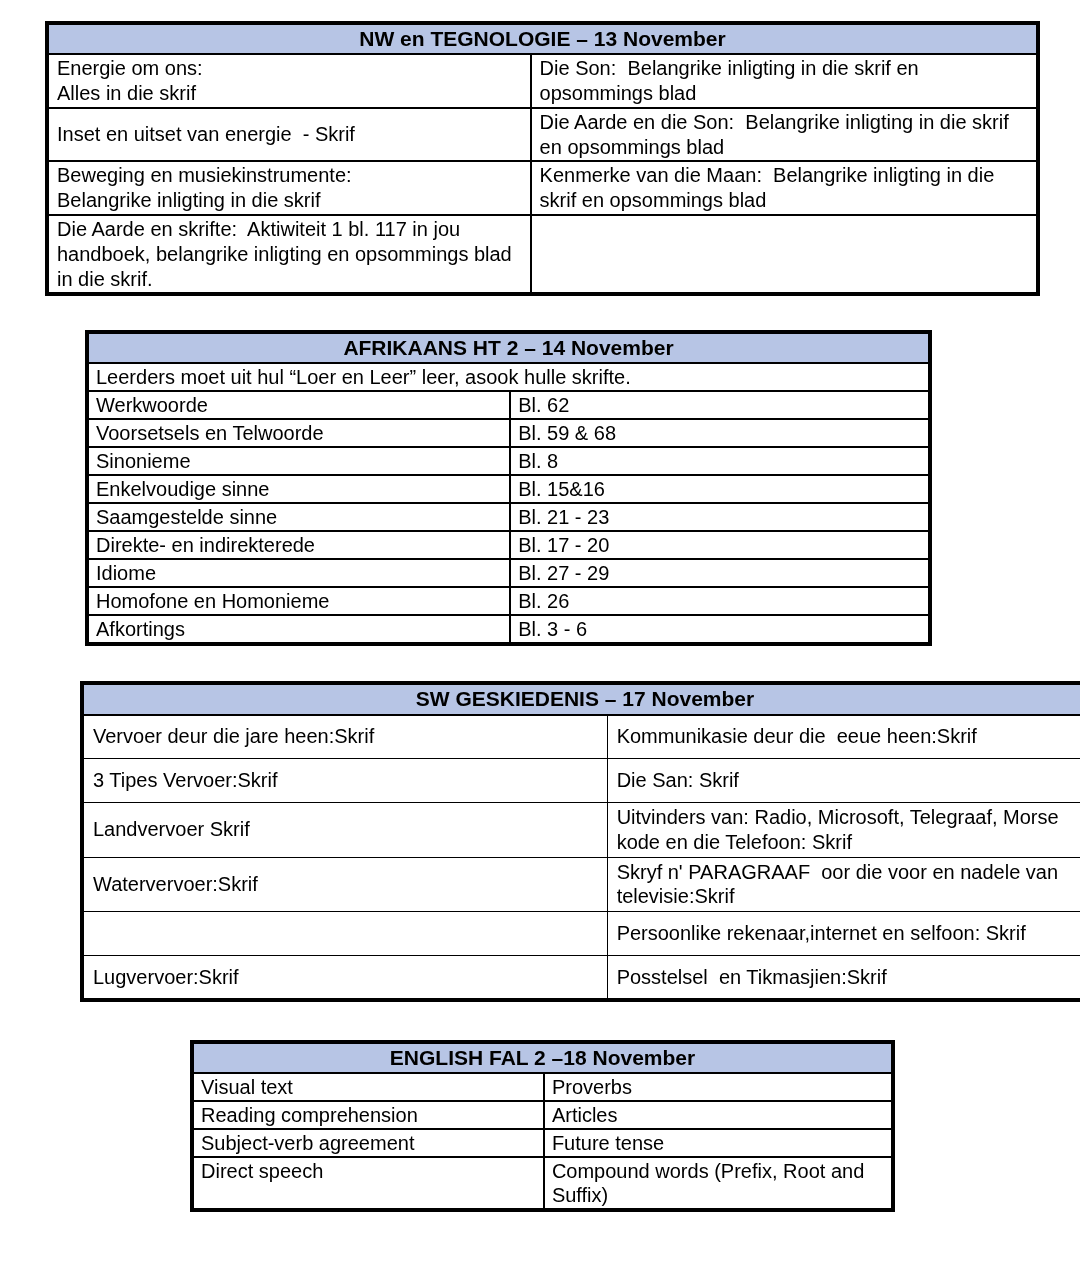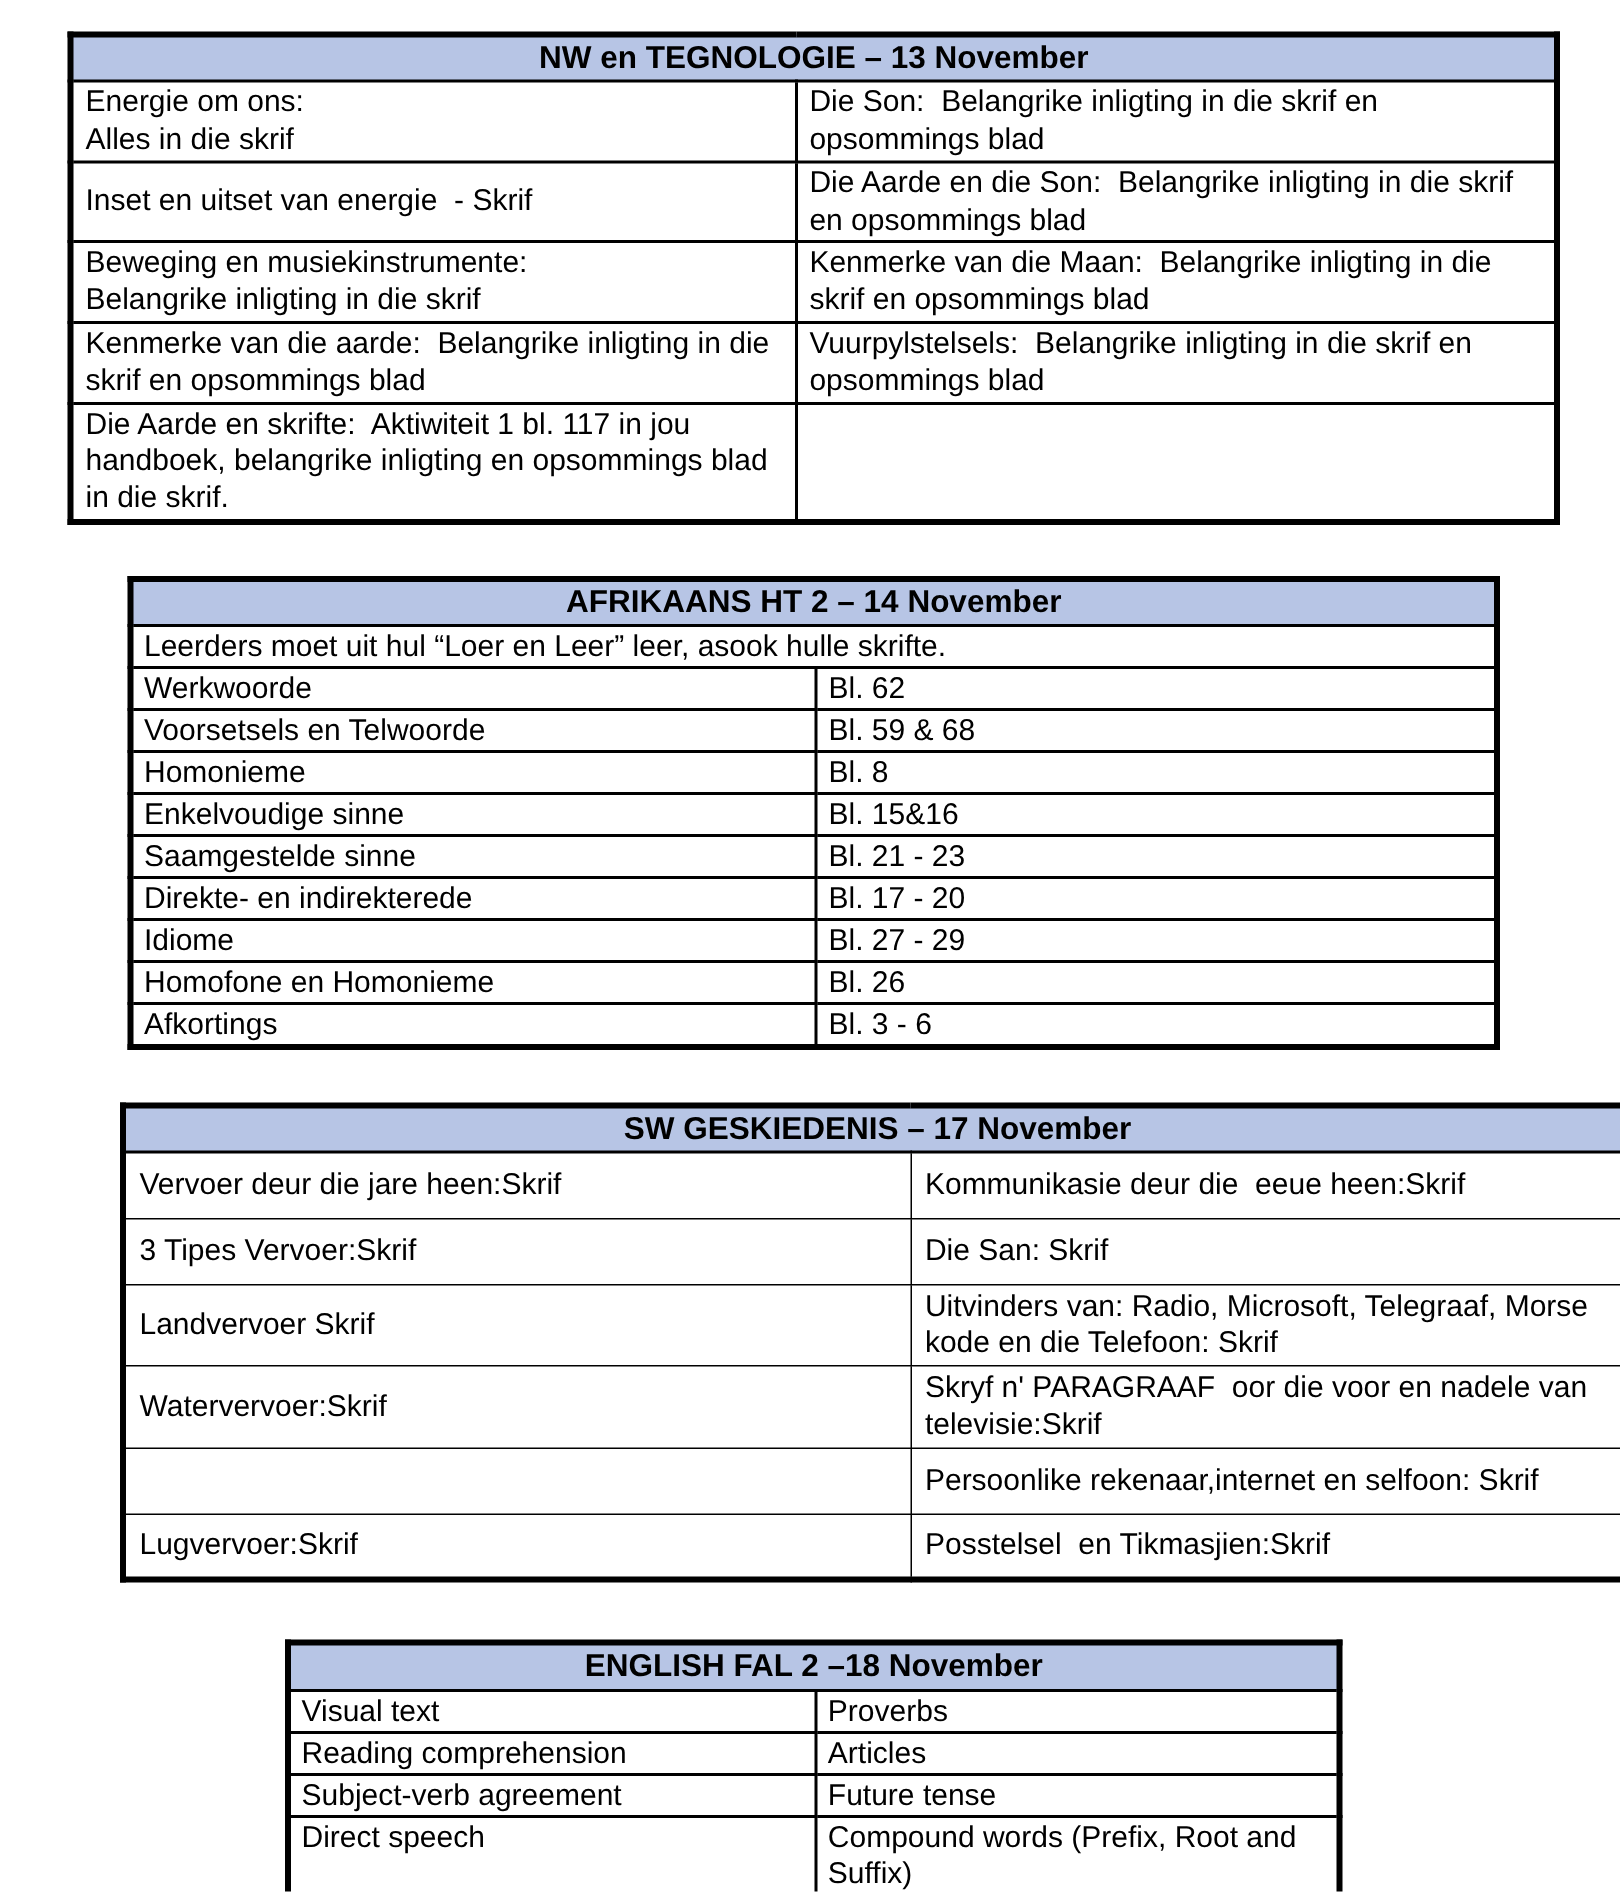--- a/index.html
+++ b/index.html
@@ -34,21 +34,21 @@
     white-space: pre-wrap;
     vertical-align: middle;
     overflow: hidden;
   }
   .bold-run { font-weight: normal; }
 
   #t-nw { margin: 21px 0 0 45px; width: 995px; border-radius: 19px; }
   #t-nw td { height: 50px; }
   #t-nw .c1 { width: 48.8%; }
 
-  #t-af { margin: 34px 0 2px 85px; width: 915px; }
+  #t-af { margin: 34px 0 2px 85px; width: 847px; }
   #t-af td { padding: 1px 7px; line-height: 1.2; }
   #t-af .c1 { width: 50.2%; }
 
   #t-sw { margin: 35px 0 0 80px; width: 1010px; }
   #t-sw td { border-width: 1px; height: 44px; padding: 2px 9px; }
   #t-sw .c1 { width: 52.2%; }
 
   #t-en { margin: 38px 0 0 190px; width: 705px; }
   #t-en td { padding: 1px 7px; line-height: 1.2; vertical-align: top; }
   #t-en .c1 { width: 50.2%; }
@@ -75,24 +75,20 @@
     <tr>
       <td><span>Inset en uitset van energie  - Skrif</span></td>
       <td><span class="bold-run">Die Aarde en die Son:</span><span>  Belangrike inligting in die skrif en opsommings blad</span></td>
     </tr>
     <tr>
       <td><span class="bold-run">Beweging en musiekinstrumente</span><span>:
 Belangrike inligting in die skrif</span></td>
       <td><span class="bold-run">Kenmerke van die Maan:</span><span>  Belangrike inligting in die skrif en opsommings blad</span></td>
     </tr>
     <tr>
-      <td><span class="bold-run">Kenmerke van die aarde</span><span>:  Belangrike inligting in die skrif en opsommings blad</span></td>
-      <td><span class="bold-run">Vuurpylstelsels:</span><span>  Belangrike inligting in die skrif en opsommings blad</span></td>
-    </tr>
-    <tr>
       <td><span class="bold-run">Die Aarde en skrifte</span><span>:  Aktiwiteit 1 bl. 117 in jou handboek, belangrike inligting en opsommings blad in die skrif.</span></td>
       <td></td>
     </tr>
   </tbody>
 </table>
 
 <table class="tbl" id="t-af">
   <colgroup>
       <col class="c1">
       <col>
@@ -108,21 +104,21 @@
     </tr>
     <tr>
       <td>Werkwoorde</td>
       <td>Bl. 62</td>
     </tr>
     <tr>
       <td>Voorsetsels en Telwoorde</td>
       <td>Bl. 59 &amp; 68</td>
     </tr>
     <tr>
-      <td>Homonieme</td>
+      <td>Sinonieme</td>
       <td>Bl. 8</td>
     </tr>
     <tr>
       <td>Enkelvoudige sinne</td>
       <td>Bl. 15&amp;16</td>
     </tr>
     <tr>
       <td>Saamgestelde sinne</td>
       <td>Bl. 21 - 23</td>
     </tr>

